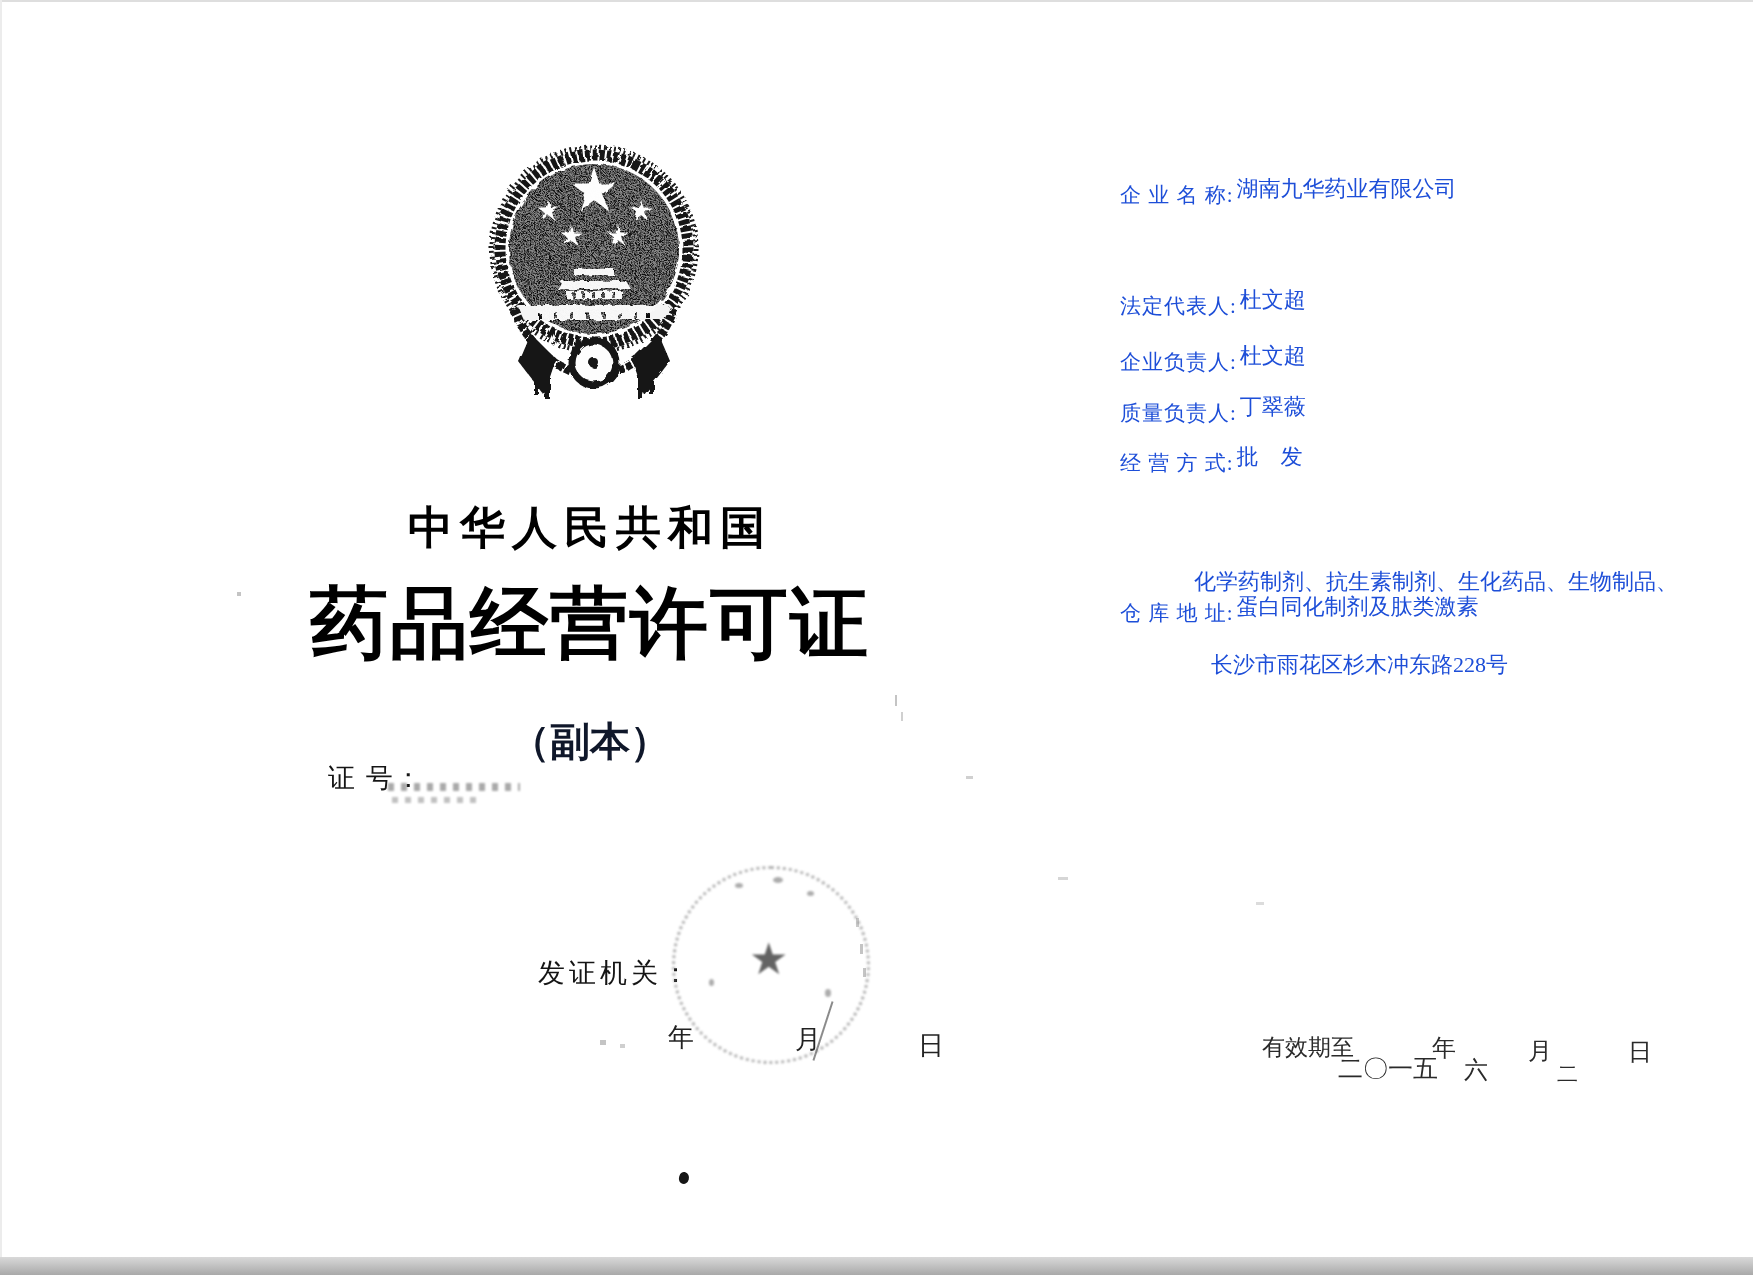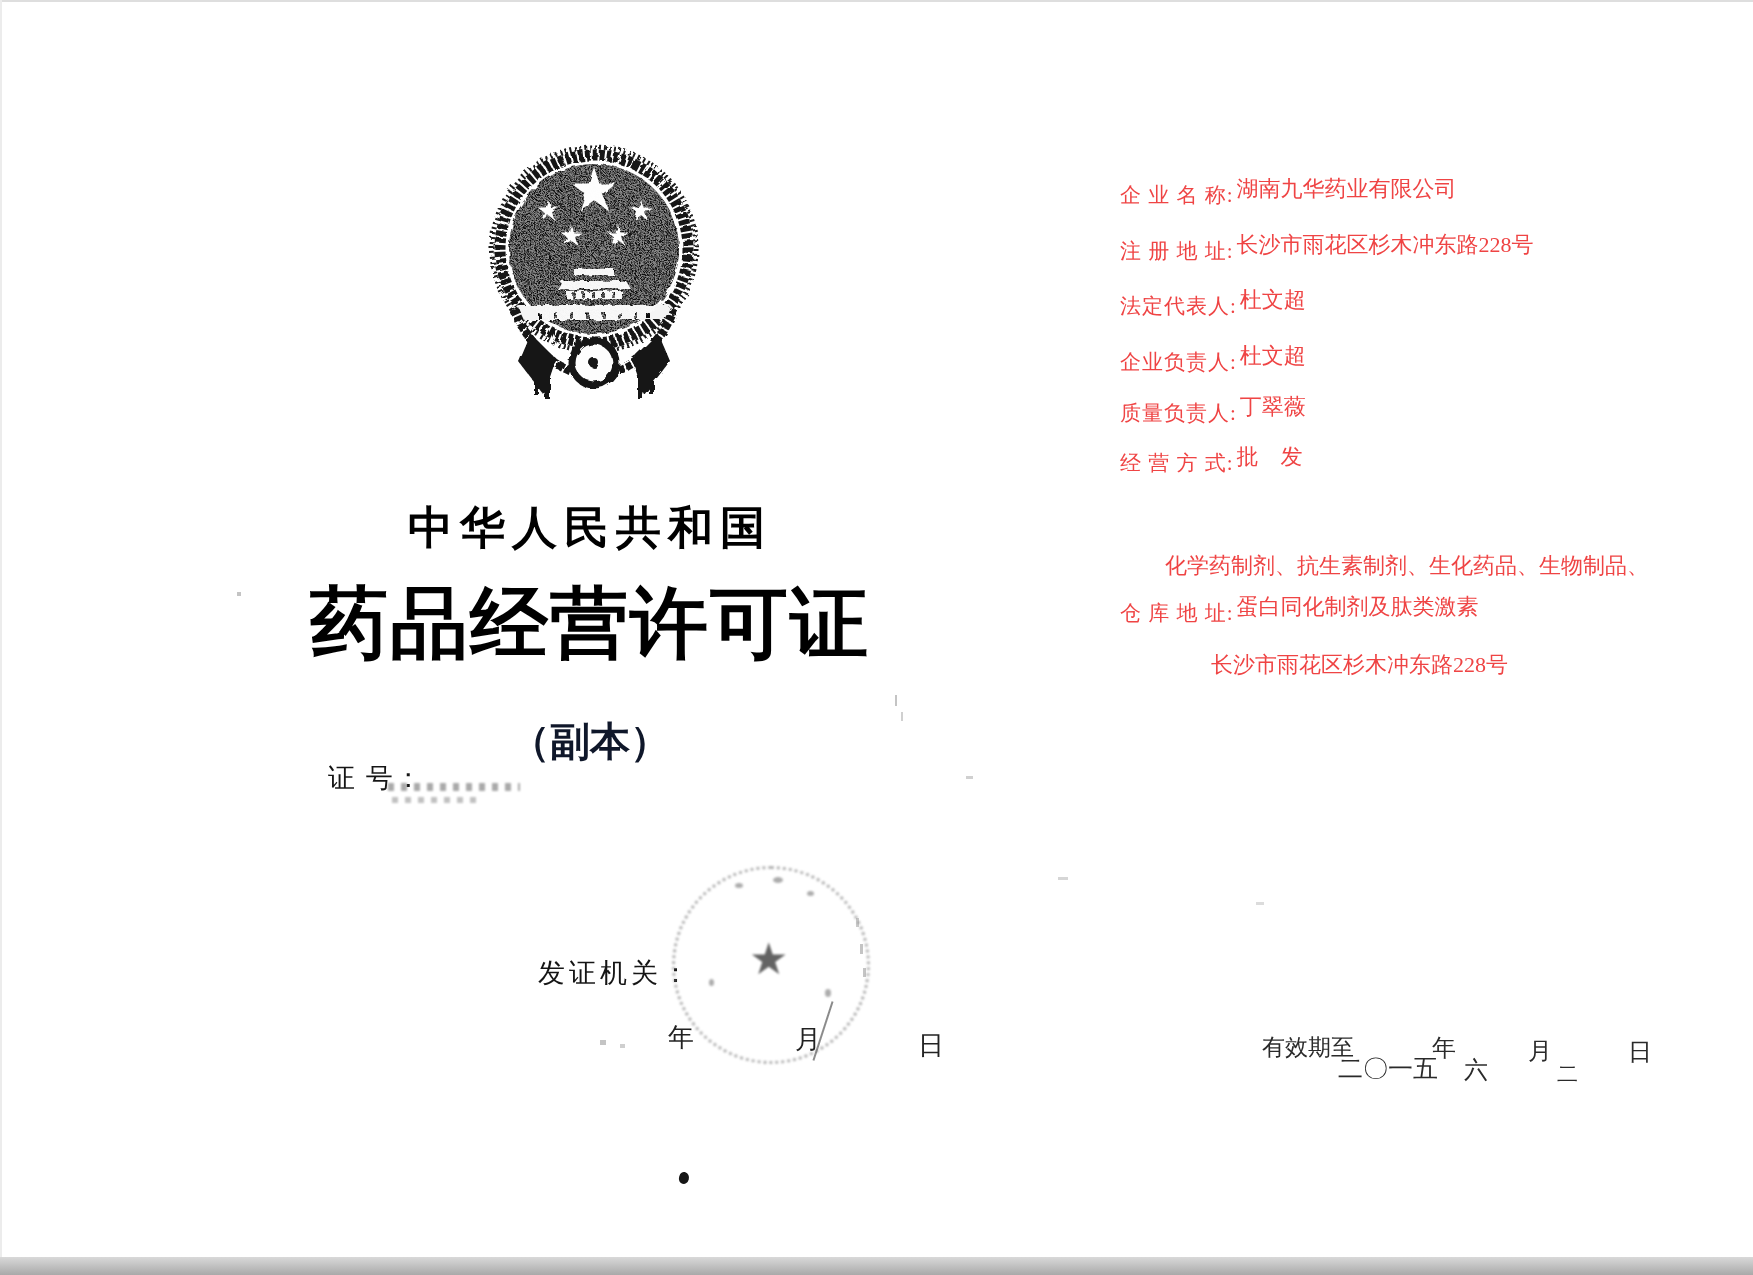--- a/index.html
+++ b/index.html
@@ -3,24 +3,24 @@
 <meta charset="utf-8">
 <style>
   html,body{margin:0;padding:0;background:#e9e9e9;}
   .page{position:relative;width:1753px;height:1275px;background:#ffffff;overflow:hidden;
         font-family:"Liberation Serif",serif;color:#151515;}
   .abs{position:absolute;}
   .hdr{font-family:"Liberation Sans",sans-serif;font-weight:bold;color:#000;}
   .ctr{text-align:center;margin-top:48px;}
 
   
-  .field-row{position:absolute;left:1120px;white-space:nowrap;font-size:21px;color:#ef4444;font-family:Liberation Serif, serif;}
+  .field-row{position:absolute;left:1120px;white-space:nowrap;font-size:21px;color:#1d4ed8;font-family:Liberation Serif, serif;}
   .flabel{display:inline-block;min-width:102px;letter-spacing:1px;}
   .fvalue{position:relative;top:-6px;margin-left:3px;font-size:22px;}
-  .indent .fvalue{margin-left:45px;top:0;}
+  .indent .fvalue{margin-left:74px;top:16px;}
   .indent2 .fvalue{margin-left:91px;top:0;}
 
   
   .country{left:340px;top:450px;width:500px;font-size:45px;letter-spacing:7px;}
   .title{left:295px;top:524px;width:590px;font-size:78px;letter-spacing:2px;text-align:center;}
   .subtitle{left:380px;top:666px;width:420px;font-size:40px;font-weight:bold;color:#0f172a;}
 
   .licno{left:328px;top:760px;font-size:27px;letter-spacing:2px;}
   .issuer{left:538px;top:955px;font-size:27px;letter-spacing:4px;}
   .dchar{font-size:26px;color:#222;}
@@ -126,23 +126,20 @@
     <span class="seal-speck" style="left:34px;top:110px;width:5px;height:7px;"></span>
   </div>
 
   <span class="abs dchar" style="left:668px;top:1020px;">年</span>
   <span class="abs dchar" style="left:795px;top:1022px;">月</span>
   <span class="abs dchar" style="left:918px;top:1028px;">日</span>
 
   <div class="field-row" style="top:180px">
     <span class="flabel">企 业 名 称:</span><span class="fvalue">湖南九华药业有限公司</span>
   </div>
-  <div class="field-row" style="top:236px">
-    <span class="flabel">注 册 地 址:</span><span class="fvalue">长沙市雨花区杉木冲东路228号</span>
-  </div>
   <div class="field-row" style="top:291px">
     <span class="flabel">法定代表人:</span><span class="fvalue">杜文超</span>
   </div>
   <div class="field-row" style="top:347px">
     <span class="flabel">企业负责人:</span><span class="fvalue">杜文超</span>
   </div>
   <div class="field-row" style="top:398px">
     <span class="flabel">质量负责人:</span><span class="fvalue">丁翠薇</span>
   </div>
   <div class="field-row" style="top:448px">

